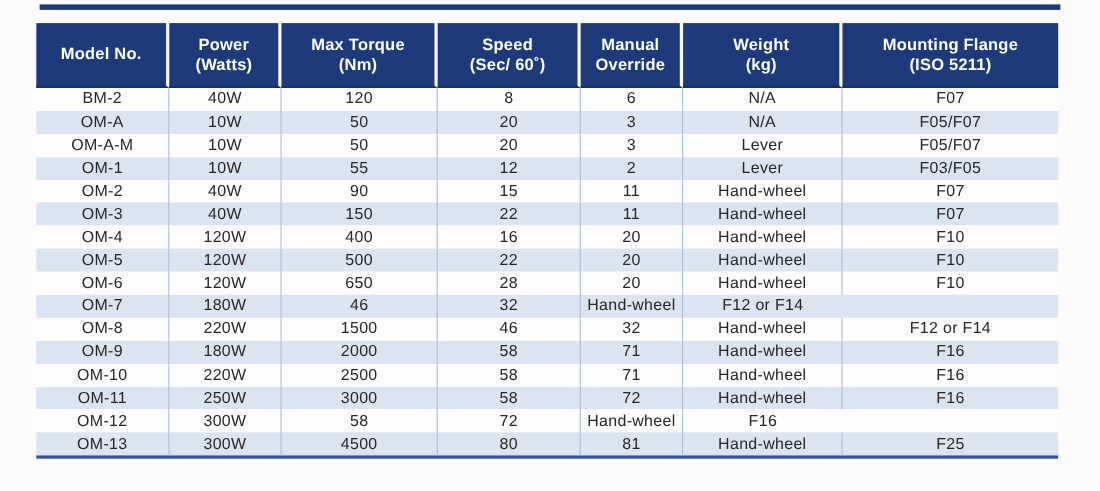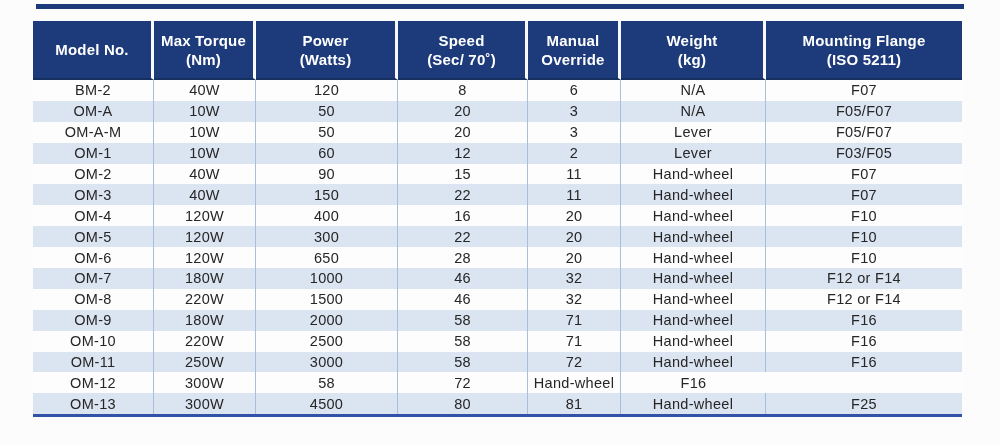--- a/index.html
+++ b/index.html
@@ -84,30 +84,30 @@
   <div class="top-rule"></div>
 
   <div class="spec-table">
 
     <div class="thead">
       <div class="hcell">
         <span class="l1">Model No.</span>
 
       </div>
       <div class="hcell">
+        <span class="l1">Power</span>
+        <span class="l2">(Watts)</span>
+      </div>
+      <div class="hcell">
         <span class="l1">Max Torque</span>
         <span class="l2">(Nm)</span>
       </div>
       <div class="hcell">
-        <span class="l1">Power</span>
-        <span class="l2">(Watts)</span>
-      </div>
-      <div class="hcell">
         <span class="l1">Speed</span>
-        <span class="l2">(Sec/ 70˚)</span>
+        <span class="l2">(Sec/ 60˚)</span>
       </div>
       <div class="hcell">
         <span class="l1">Manual</span>
         <span class="l2">Override</span>
       </div>
       <div class="hcell">
         <span class="l1">Weight</span>
         <span class="l2">(kg)</span>
       </div>
       <div class="hcell">
@@ -140,21 +140,21 @@
           <div class="tcell">10W</div>
           <div class="tcell">50</div>
           <div class="tcell">20</div>
           <div class="tcell">3</div>
           <div class="tcell">Lever</div>
           <div class="tcell">F05/F07</div>
         </div>
         <div class="trow alt">
           <div class="tcell">OM-1</div>
           <div class="tcell">10W</div>
-          <div class="tcell">60</div>
+          <div class="tcell">55</div>
           <div class="tcell">12</div>
           <div class="tcell">2</div>
           <div class="tcell">Lever</div>
           <div class="tcell">F03/F05</div>
         </div>
         <div class="trow">
           <div class="tcell">OM-2</div>
           <div class="tcell">40W</div>
           <div class="tcell">90</div>
           <div class="tcell">15</div>
@@ -176,39 +176,38 @@
           <div class="tcell">120W</div>
           <div class="tcell">400</div>
           <div class="tcell">16</div>
           <div class="tcell">20</div>
           <div class="tcell">Hand-wheel</div>
           <div class="tcell">F10</div>
         </div>
         <div class="trow alt">
           <div class="tcell">OM-5</div>
           <div class="tcell">120W</div>
-          <div class="tcell">300</div>
+          <div class="tcell">500</div>
           <div class="tcell">22</div>
           <div class="tcell">20</div>
           <div class="tcell">Hand-wheel</div>
           <div class="tcell">F10</div>
         </div>
         <div class="trow">
           <div class="tcell">OM-6</div>
           <div class="tcell">120W</div>
           <div class="tcell">650</div>
           <div class="tcell">28</div>
           <div class="tcell">20</div>
           <div class="tcell">Hand-wheel</div>
           <div class="tcell">F10</div>
         </div>
         <div class="trow alt">
           <div class="tcell">OM-7</div>
           <div class="tcell">180W</div>
-          <div class="tcell">1000</div>
           <div class="tcell">46</div>
           <div class="tcell">32</div>
           <div class="tcell">Hand-wheel</div>
           <div class="tcell">F12 or F14</div>
         </div>
         <div class="trow">
           <div class="tcell">OM-8</div>
           <div class="tcell">220W</div>
           <div class="tcell">1500</div>
           <div class="tcell">46</div>

